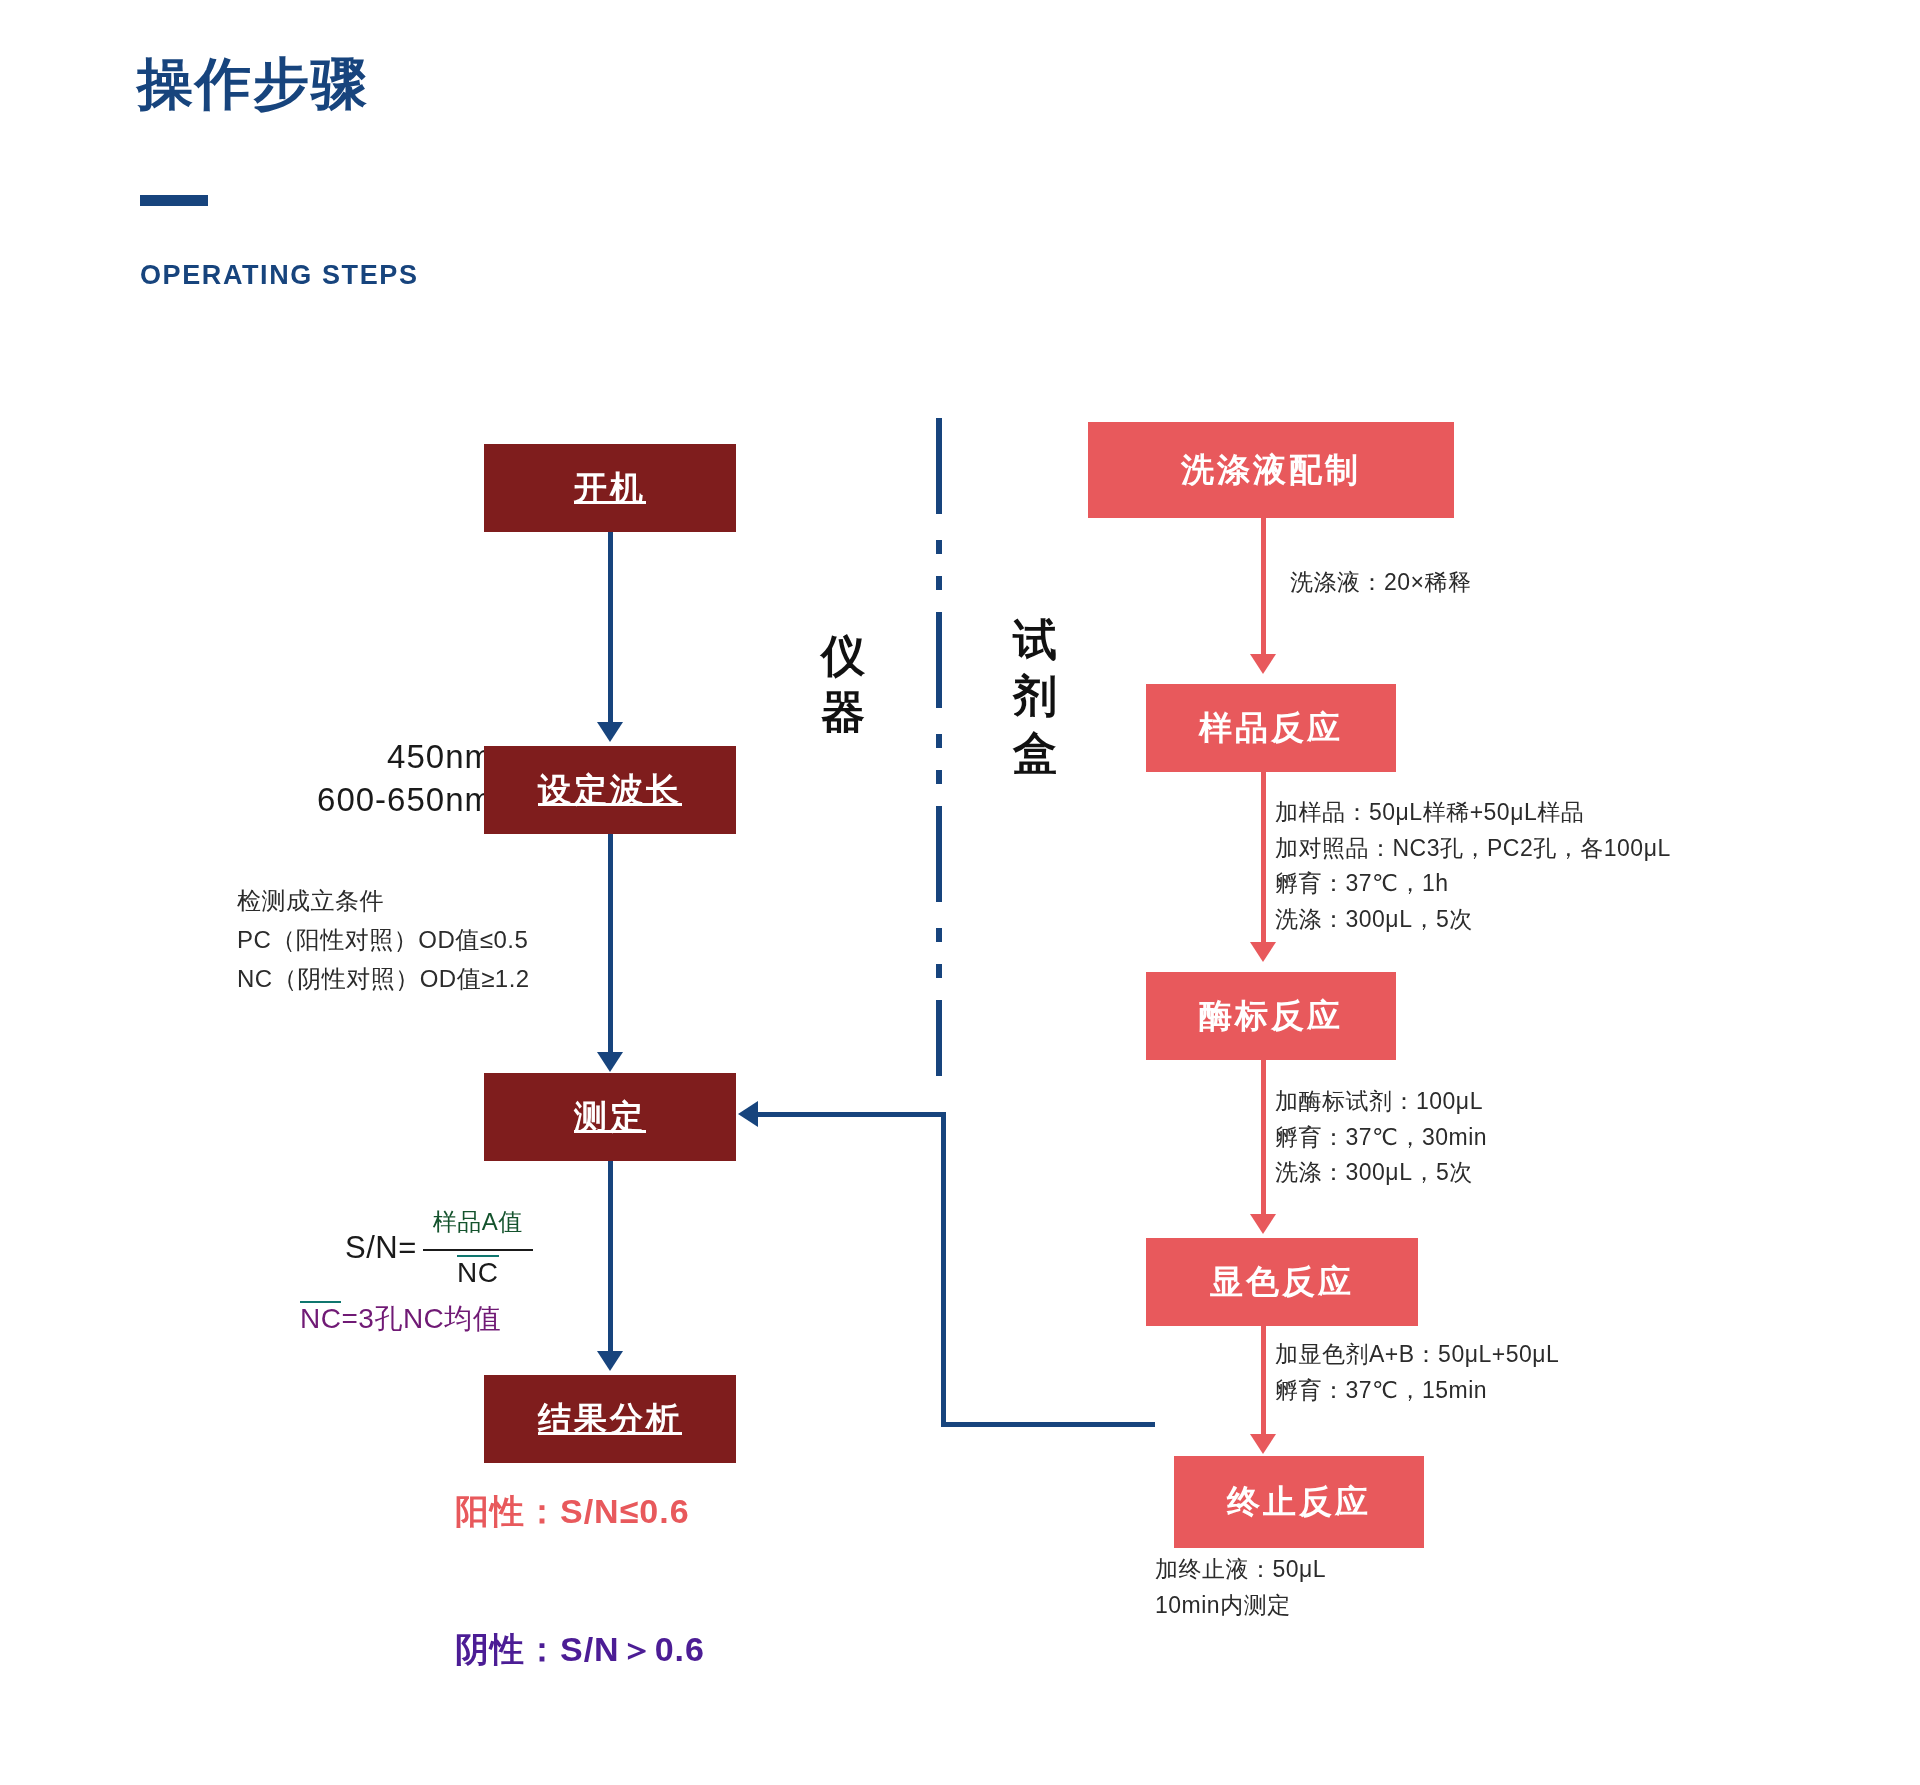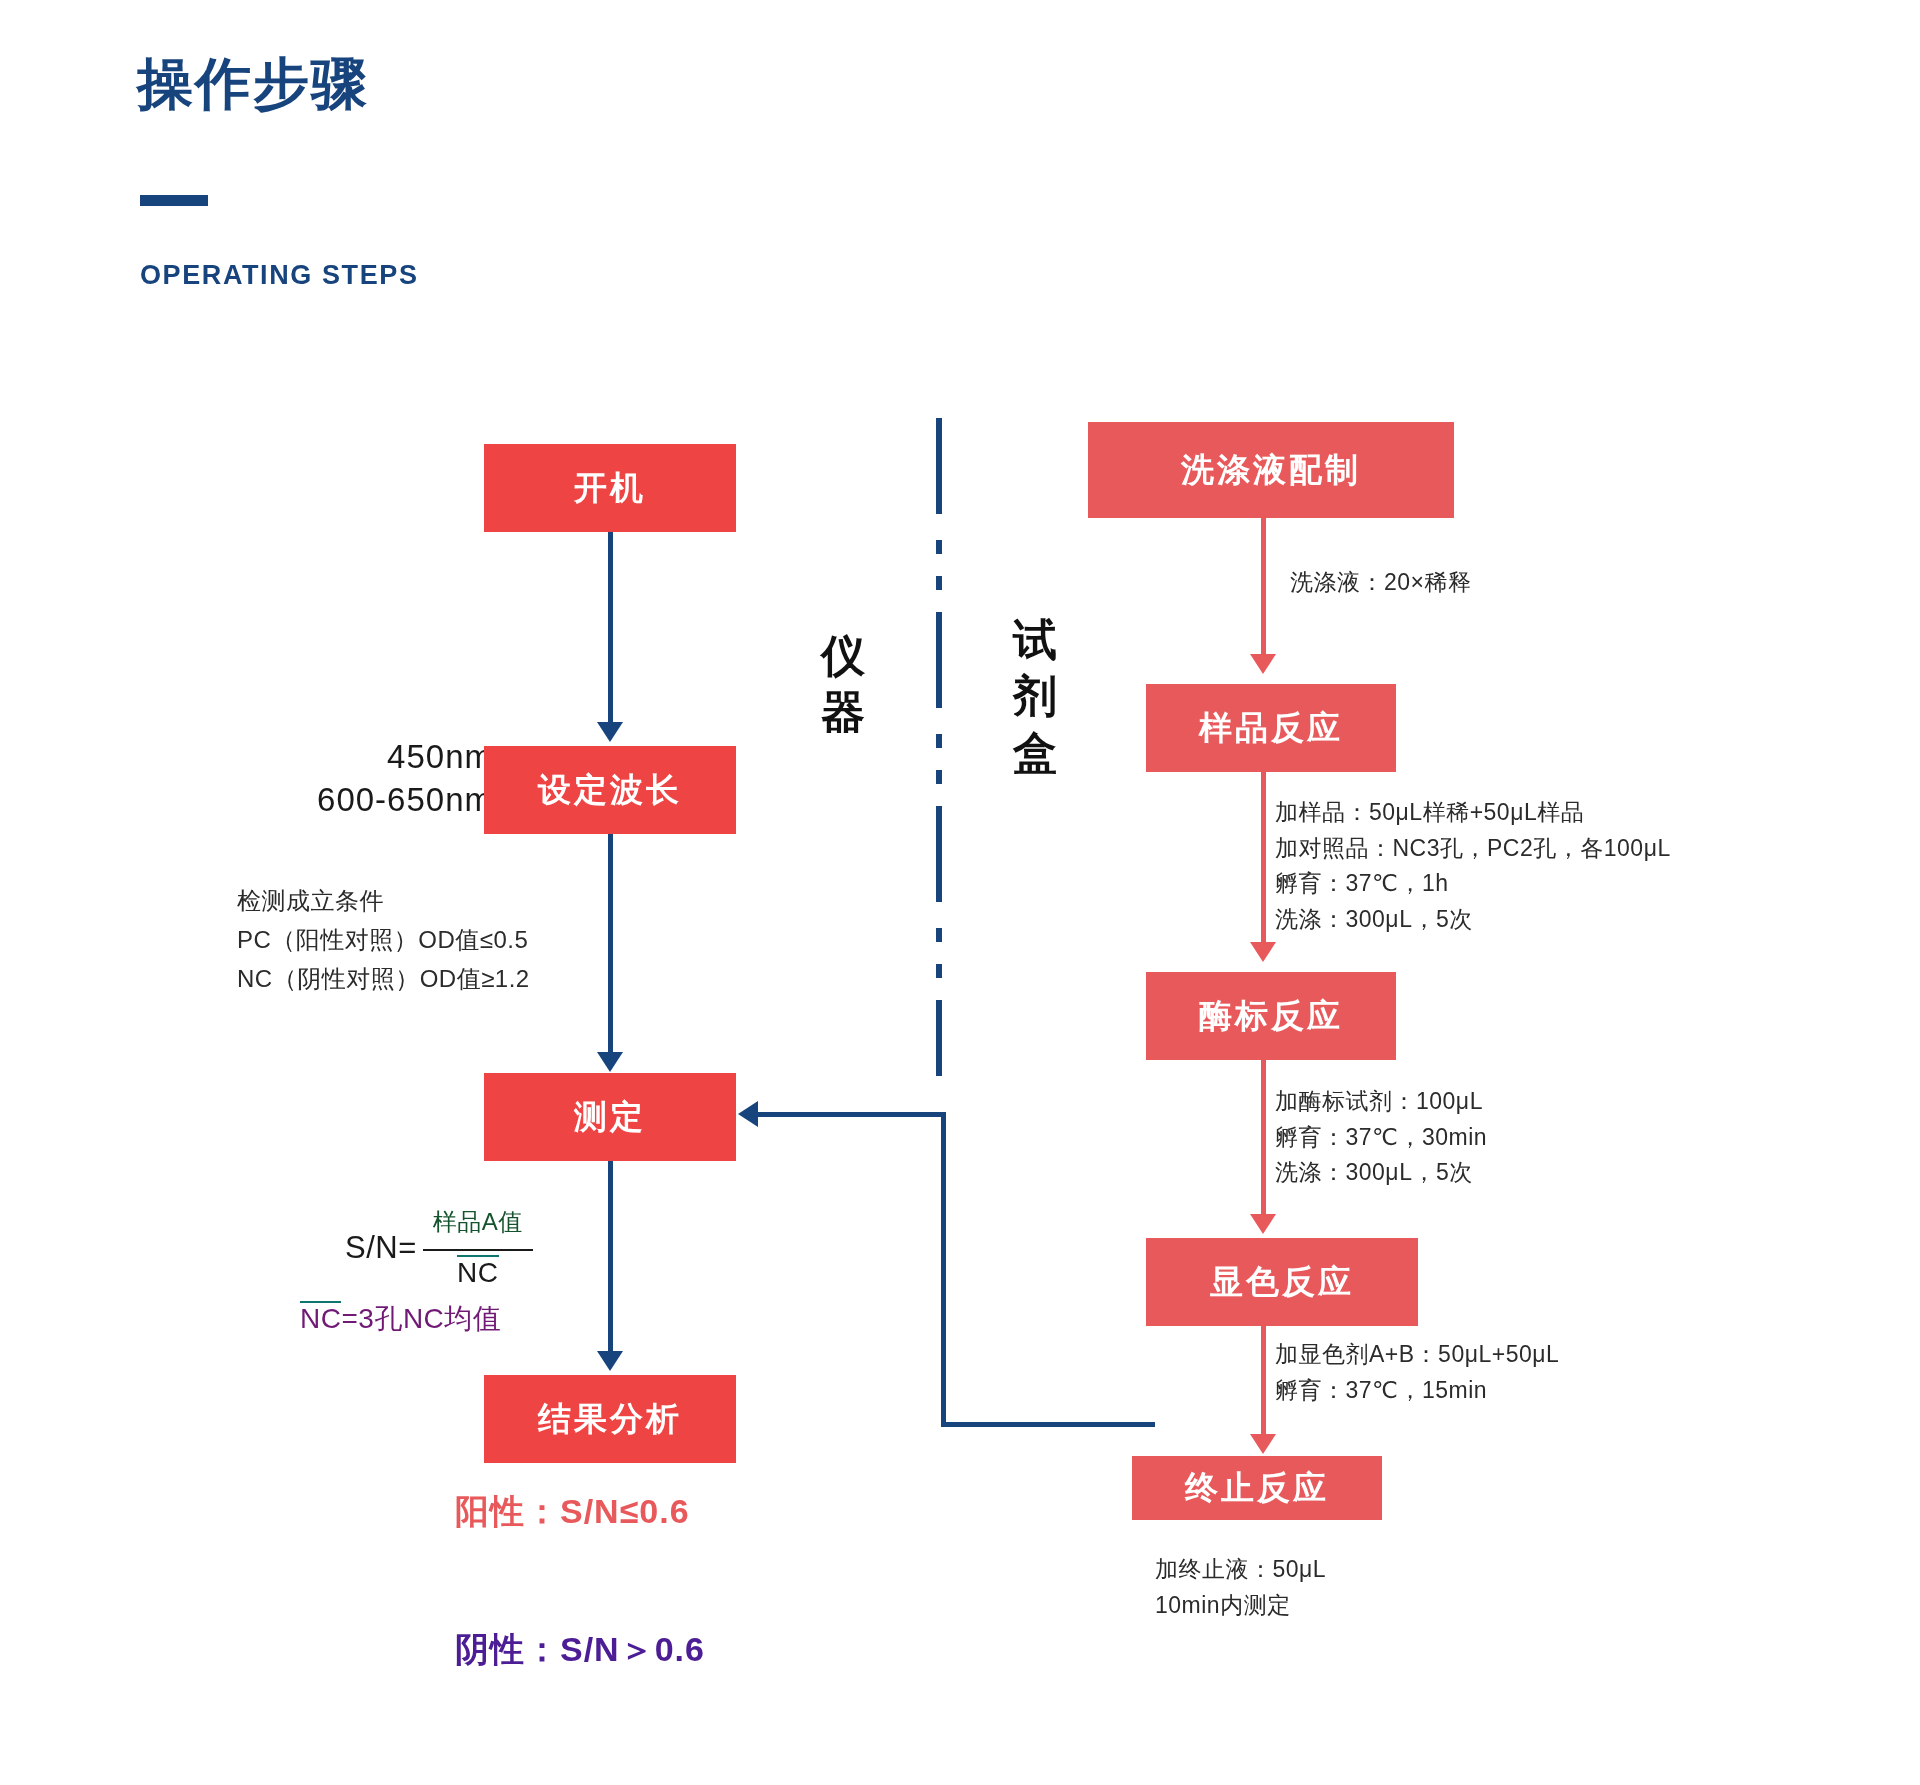--- a/index.html
+++ b/index.html
@@ -31,21 +31,21 @@
 
   
   .box{
     position:absolute;
     display:flex;align-items:center;justify-content:center;
     color:#ffffff;font-weight:bold;
     letter-spacing:3px;
     font-size:33px;
     box-sizing:border-box;
   }
-  .box.blue{background:#ef4444;}
+  .box.blue{background:#7f1d1d;text-decoration:underline;}
   .box.red{background:#e8595c;}
 
   
   .vline{position:absolute;background:#17447d;width:5px;}
   .vline.red{background:#e8595c;}
   .hline{position:absolute;background:#17447d;height:5px;}
   .arrow-down{
     position:absolute;width:0;height:0;
     border-left:13px solid transparent;
     border-right:13px solid transparent;
@@ -208,21 +208,21 @@
 孵育：37℃，30min
 洗涤：300μL，5次</div>
 
   <div class="box red" style="left:1146px;top:1238px;width:272px;height:88px;">显色反应</div>
 
   <div class="vline red" style="left:1261px;top:1326px;width:5px;height:118px;"></div>
   <div class="arrow-down red" style="left:1250px;top:1434px;"></div>
   <div class="note tight" style="left:1275px;top:1337px;">加显色剂A+B：50μL+50μL
 孵育：37℃，15min</div>
 
-  <div class="box red" style="left:1132px;top:1456px;width:250px;height:64px;">终止反应</div>
+  <div class="box red" style="left:1174px;top:1456px;width:250px;height:92px;">终止反应</div>
 
   <div class="note tight" style="left:1155px;top:1552px;">加终止液：50μL
 10min内测定</div>
 
   <div class="hline" style="left:941px;top:1422px;width:214px;height:5px;"></div>
   <div class="vline" style="left:941px;top:1112px;width:5px;height:315px;"></div>
   <div class="hline" style="left:758px;top:1112px;width:188px;height:5px;"></div>
   <div class="arrow-left" style="left:738px;top:1101px;"></div>
 
 </div>

